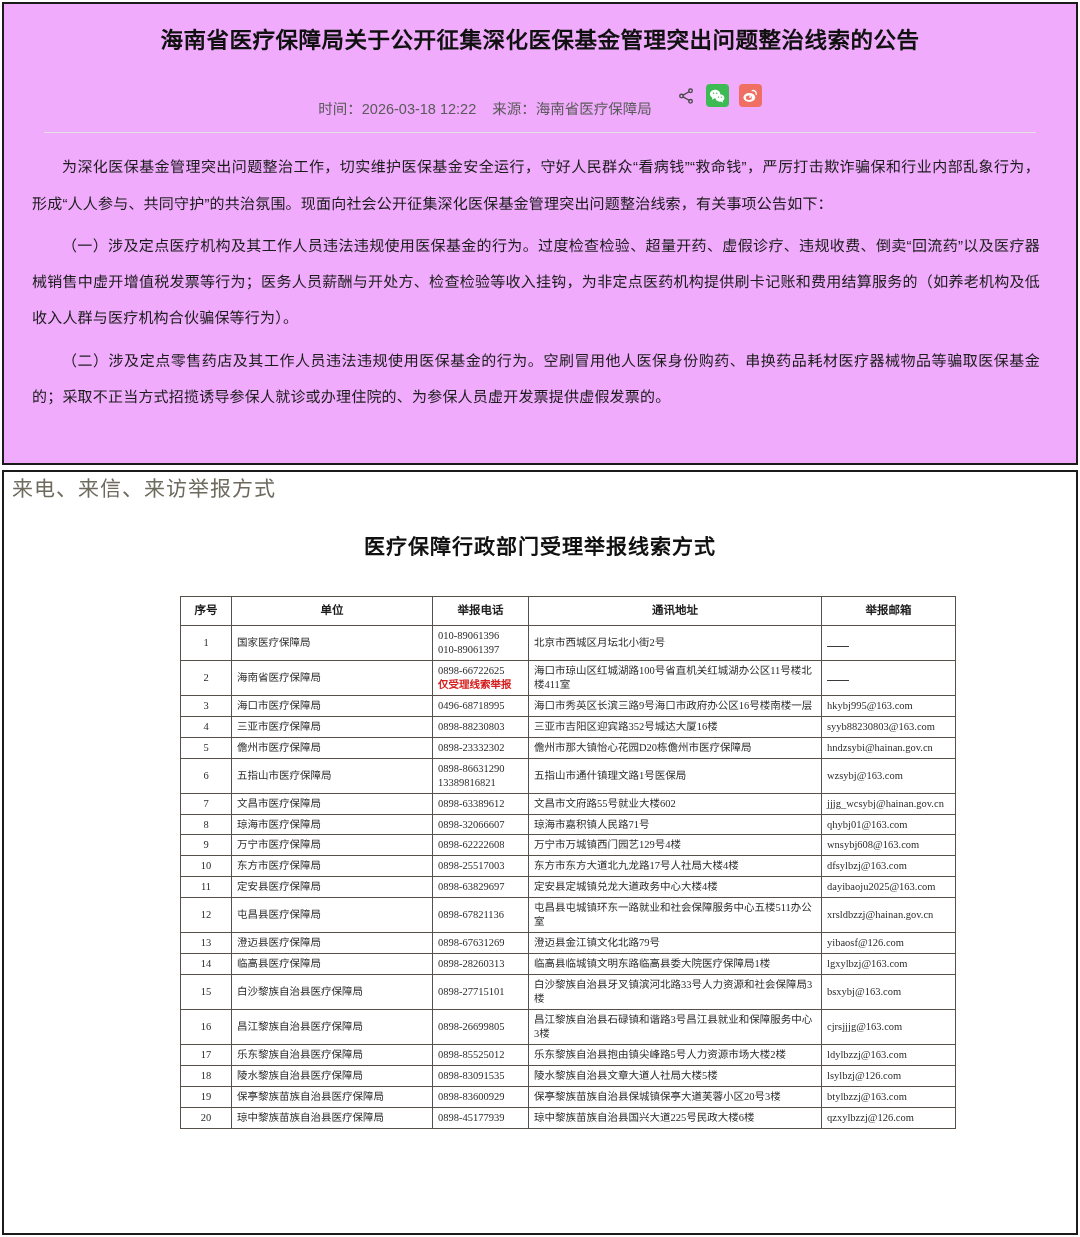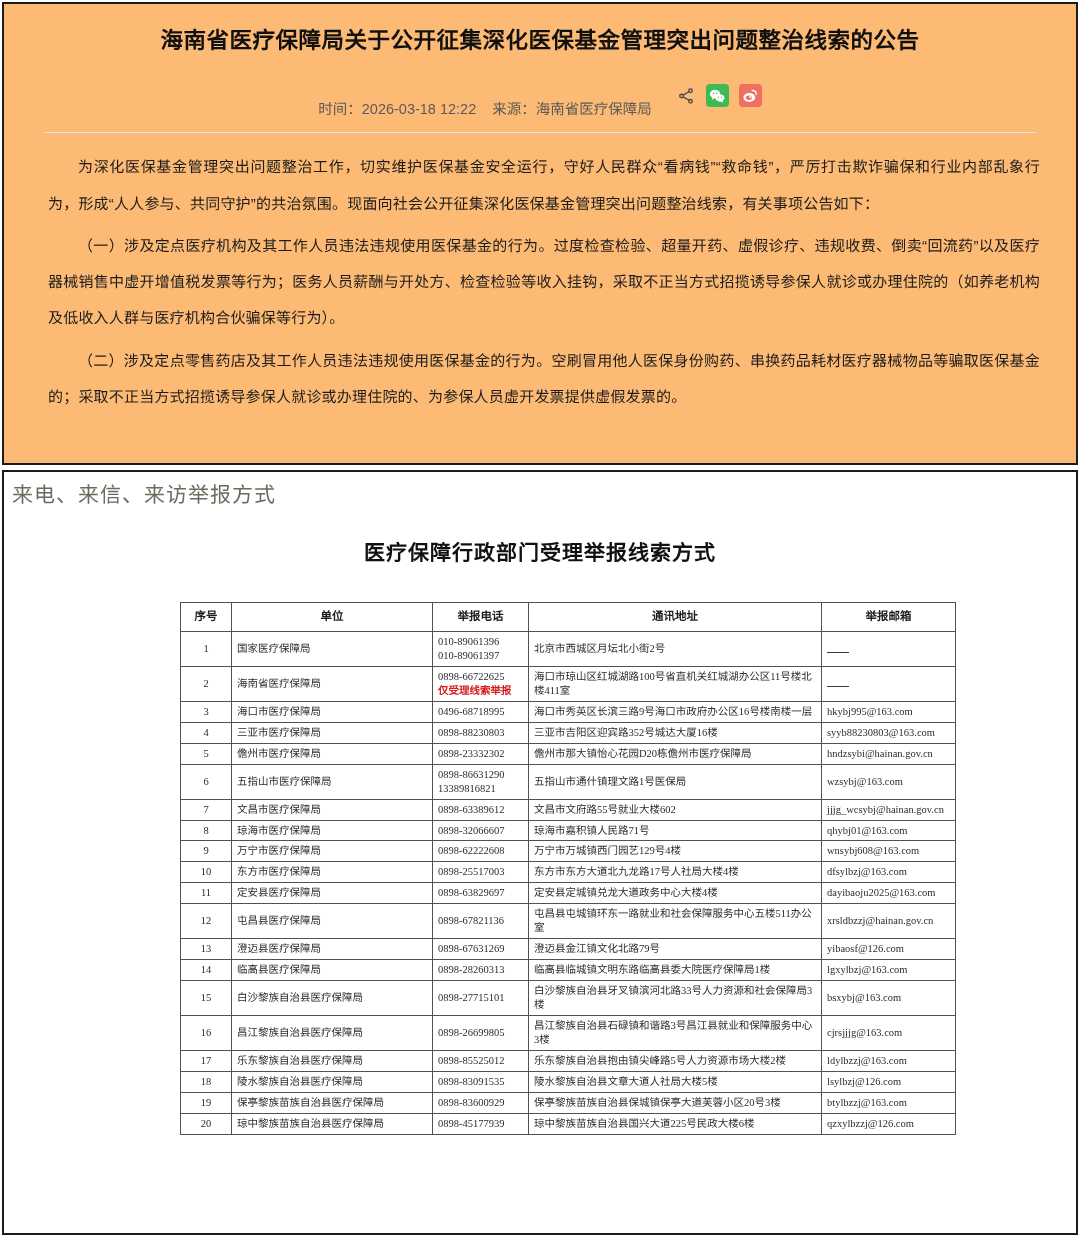--- a/index.html
+++ b/index.html
@@ -25,21 +25,21 @@
     flex-direction: column;
     background: #fff;
   }
 
   
   .doc-box {
     box-sizing: border-box;
     margin: 2px 2px 0 2px;
     border: 2px solid #1b1b1b;
     height: 463px;
-    background: #fdba74;
+    background: #f0abfc;
     position: relative;
     overflow: hidden;
   }
 
   .doc-header {
     padding: 14px 40px 0 40px;
     text-align: center;
   }
 
   .doc-title {
@@ -85,21 +85,21 @@
   .weibo  { background: #ef6f62; }
 
   .hr-under-meta {
     margin: 14px 0 0 0;
     border: none;
     border-top: 1px solid #e2e2e2;
     height: 0;
   }
 
   .doc-body {
-    padding: 16px 36px 0 44px;
+    padding: 16px 36px 0 28px;
   }
   .para {
     font-family: "Liberation Sans", "DejaVu Sans", sans-serif;
     font-size: 15px;
     color: #1c1c1c;
     line-height: 2.42;
     text-align: justify;
     text-indent: 2em;
     margin: 0 0 6px 0;
     letter-spacing: 0.2px;
@@ -119,21 +119,21 @@
     background: #fff;
     padding: 0;
     position: relative;
     overflow: hidden;
   }
 
   .contact-heading {
     font-family: "Liberation Serif", "DejaVu Serif", serif;
     font-size: 21px;
     color: #6e6a5e;
-    padding: 6px 0 0 8px;
+    padding: 0 0 0 8px;
     letter-spacing: 1px;
   }
 
   .table-title {
     text-align: center;
     font-family: "Liberation Sans", "DejaVu Sans", sans-serif;
     font-weight: bold;
     font-size: 21px;
     color: #111;
     margin: 28px 0 9px 0;
@@ -236,21 +236,21 @@
             </svg>
           </span>
         </span>
       </div>
 
       <hr class="hr-under-meta">
     </div>
 
     <div class="doc-body">
       <p class="para">为深化医保基金管理突出问题整治工作，切实维护医保基金安全运行，守好人民群众“看病钱”“救命钱”，严厉打击欺诈骗保和行业内部乱象行为，形成“人人参与、共同守护”的共治氛围。现面向社会公开征集深化医保基金管理突出问题整治线索，有关事项公告如下：</p>
-      <p class="para">（一）涉及定点医疗机构及其工作人员违法违规使用医保基金的行为。过度检查检验、超量开药、虚假诊疗、违规收费、倒卖“回流药”以及医疗器械销售中虚开增值税发票等行为；医务人员薪酬与开处方、检查检验等收入挂钩，采取不正当方式招揽诱导参保人就诊或办理住院的（如养老机构及低收入人群与医疗机构合伙骗保等行为）。</p>
+      <p class="para">（一）涉及定点医疗机构及其工作人员违法违规使用医保基金的行为。过度检查检验、超量开药、虚假诊疗、违规收费、倒卖“回流药”以及医疗器械销售中虚开增值税发票等行为；医务人员薪酬与开处方、检查检验等收入挂钩，为非定点医药机构提供刷卡记账和费用结算服务的（如养老机构及低收入人群与医疗机构合伙骗保等行为）。</p>
       <p class="para">（二）涉及定点零售药店及其工作人员违法违规使用医保基金的行为。空刷冒用他人医保身份购药、串换药品耗材医疗器械物品等骗取医保基金的；采取不正当方式招揽诱导参保人就诊或办理住院的、为参保人员虚开发票提供虚假发票的。</p>
     </div>
   </div>
 
   <div class="contact-box">
     <div class="contact-heading">来电、来信、来访举报方式</div>
 
     <div class="table-title">医疗保障行政部门受理举报线索方式</div>
 
     <div class="tbl-wrap">

